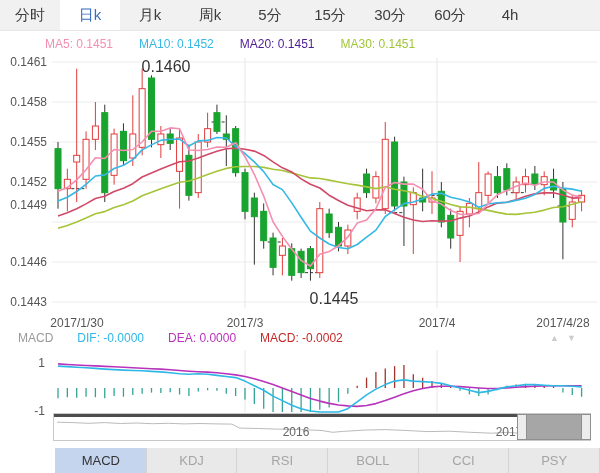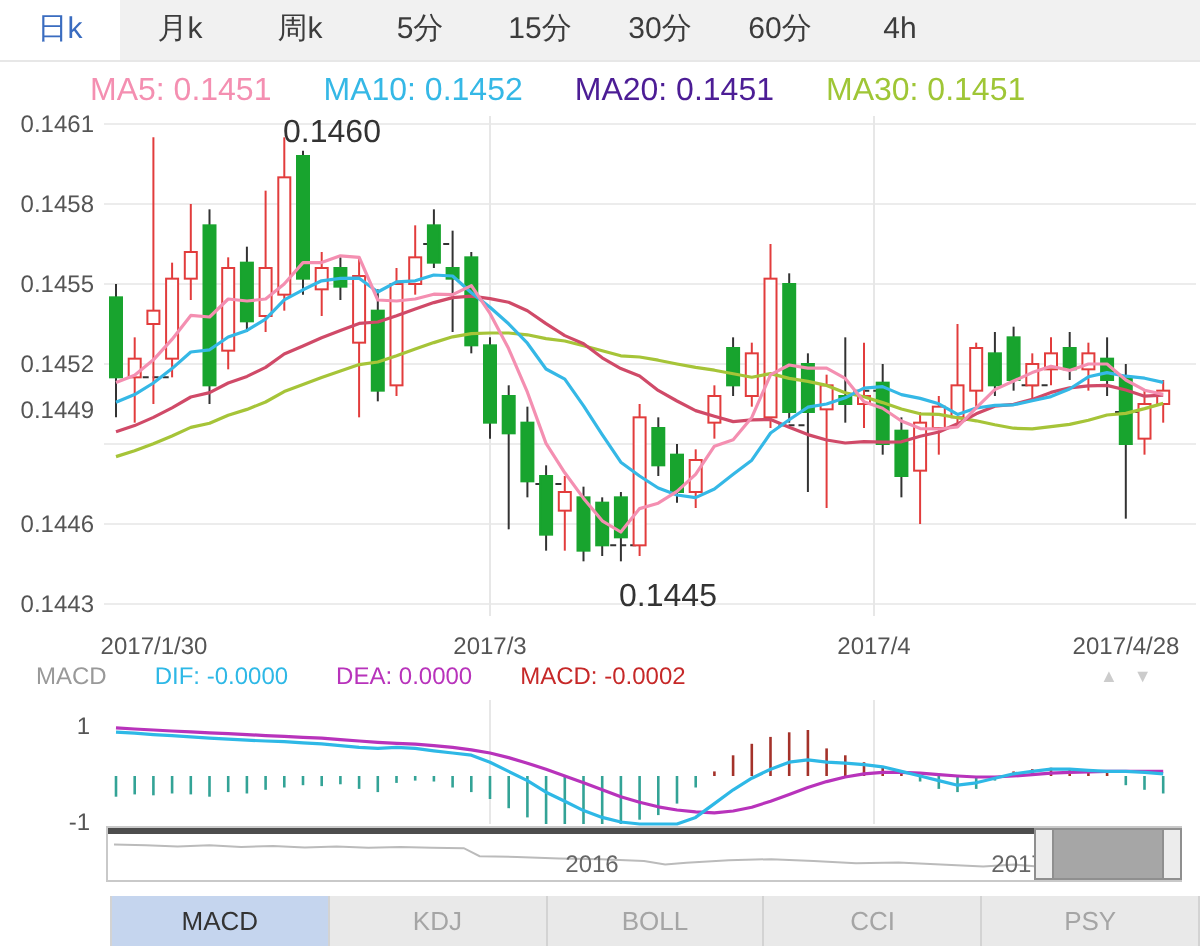--- a/index.html
+++ b/index.html
@@ -4,21 +4,21 @@
 <style>
   html,body{margin:0;padding:0;background:#fff}
   #app{position:relative;width:600px;height:473px;background:#fff;overflow:hidden;
        font-family:"Liberation Sans","DejaVu Sans",sans-serif;}
   
   .topbar{position:absolute;top:0;left:0;right:0;height:30px;background:#f1f1f1;
           display:flex;border-bottom:1px solid #e7e7e7;z-index:3}
   .topbar .tab{width:60px;text-align:center;line-height:30px;font-size:15px;color:#3c3c3c;cursor:pointer}
   .topbar .tab.active{background:#fff;color:#3a6cc0}
   
-  .ma-legend{position:absolute;top:37px;left:45px;font-size:16px;display:flex;z-index:3}
+  .ma-legend{position:absolute;top:37px;left:45px;font-size:12px;display:flex;z-index:3}
   .ma-legend span{margin-right:26px;white-space:nowrap}
   
   .axis-y{position:absolute;left:0;width:47px;text-align:right;font-size:12px;color:#555;z-index:3}
   .axis-x{position:absolute;top:316px;font-size:12px;color:#555;transform:translateX(-50%);white-space:nowrap;z-index:3}
   .anno{position:absolute;font-size:16px;color:#333;transform:translateX(-50%);z-index:3}
   
   .macd-legend{position:absolute;top:331px;left:18px;font-size:12px;display:flex;z-index:3}
   .macd-legend span{margin-right:24px;white-space:nowrap}
   .macd-title{color:#999}
   .macd-arrows{position:absolute;top:333px;left:550px;z-index:4;color:#ccc;font-size:9px;cursor:pointer}
@@ -237,20 +237,21 @@
       <line x1="544.2" y1="388" x2="544.2" y2="385.7" stroke="#a4322a" stroke-width="1.3"></line>
       <line x1="553.55" y1="388" x2="553.55" y2="386.16" stroke="#a4322a" stroke-width="1.3"></line>
       <line x1="562.9" y1="388" x2="562.9" y2="392.6" stroke="#33a396" stroke-width="1.3"></line>
       <line x1="572.25" y1="388" x2="572.25" y2="394.9" stroke="#33a396" stroke-width="1.3"></line>
       <line x1="581.6" y1="388" x2="581.6" y2="396.74" stroke="#33a396" stroke-width="1.3"></line>
       <polyline points="58.0,363.9 67.3,364.5 76.7,365.0 86.0,365.5 95.4,365.9 104.8,366.4 114.1,366.8 123.5,367.3 132.8,367.8 142.1,368.2 151.5,368.7 160.8,369.1 170.2,369.8 179.6,370.5 188.9,371.2 198.3,371.7 207.6,372.1 216.9,372.8 226.3,373.7 235.7,374.9 245.0,376.5 254.3,378.8 263.7,381.6 273.0,384.6 282.4,388.0 291.8,391.4 301.1,394.9 310.4,398.4 319.8,401.1 329.1,403.4 338.5,405.0 347.8,405.9 357.2,406.4 366.6,405.5 375.9,403.6 385.3,400.6 394.6,397.2 403.9,393.8 413.3,390.8 422.6,388.5 432.0,386.9 441.3,386.2 450.7,386.2 460.1,386.6 469.4,387.3 478.8,388.0 488.1,388.5 497.4,388.5 506.8,388.0 516.1,387.3 525.5,386.6 534.8,386.2 544.2,385.9 553.5,385.7 562.9,385.7 572.3,385.7 581.6,385.7" fill="none" stroke="#b833bb" stroke-width="1.6" stroke-linejoin="round"></polyline>
       <polyline points="58.0,366.1 67.3,366.6 76.7,367.3 86.0,367.8 95.4,368.4 104.8,369.1 114.1,369.6 123.5,370.1 132.8,370.5 142.1,370.8 151.5,371.4 160.8,371.9 170.2,372.8 179.6,373.7 188.9,374.2 198.3,373.7 207.6,374.2 216.9,375.4 226.3,376.5 235.7,377.6 245.0,381.1 254.3,385.7 263.7,390.3 273.0,396.1 282.4,400.6 291.8,405.3 301.1,408.7 310.4,411.0 319.8,412.0 329.1,412.0 338.5,412.0 347.8,408.7 357.2,401.8 366.6,394.9 375.9,389.1 385.3,384.6 394.6,381.1 403.9,379.9 413.3,381.1 422.6,381.6 432.0,382.3 441.3,383.4 450.7,385.7 460.1,388.0 469.4,390.3 478.8,392.6 488.1,391.4 497.4,389.1 506.8,386.9 516.1,385.7 525.5,384.6 534.8,384.6 544.2,385.2 553.5,385.7 562.9,385.7 572.3,386.2 581.6,386.9" fill="none" stroke="#2eb8e6" stroke-width="1.6" stroke-linejoin="round"></polyline>
     </svg>
 
   <div class="topbar">
+    <div class="tab">分时</div>
     <div class="tab active">日k</div>
     <div class="tab">月k</div>
     <div class="tab">周k</div>
     <div class="tab">5分</div>
     <div class="tab">15分</div>
     <div class="tab">30分</div>
     <div class="tab">60分</div>
     <div class="tab">4h</div>
   </div>
 
@@ -298,18 +299,19 @@
     <div class="nav-year" style="left:242px">2016</div>
     <div class="nav-year" style="left:455px">2017</div>
     <div class="nav-handle" style="left:463px"></div>
     <div class="nav-window"></div>
     <div class="nav-handle" style="left:527px"></div>
   </div>
 
   <div class="btabs">
     <div class="btab active">MACD</div>
     <div class="btab">KDJ</div>
+    <div class="btab">RSI</div>
     <div class="btab">BOLL</div>
     <div class="btab">CCI</div>
     <div class="btab">PSY</div>
   </div>
 
 </div>
 
 </body></html>

